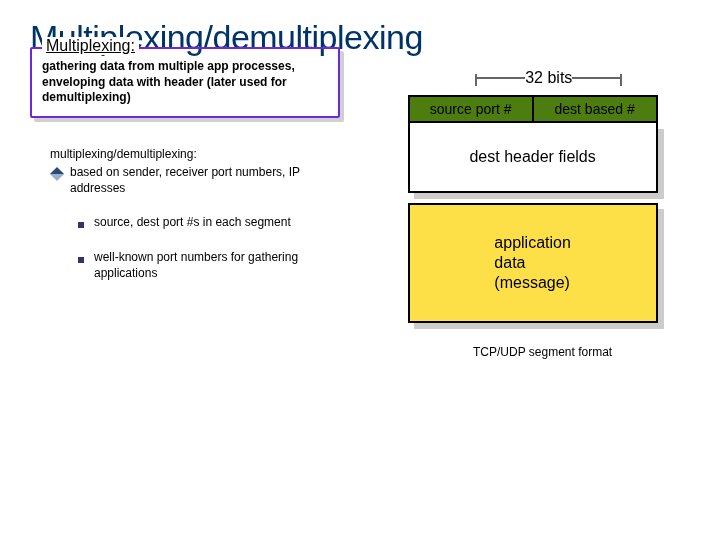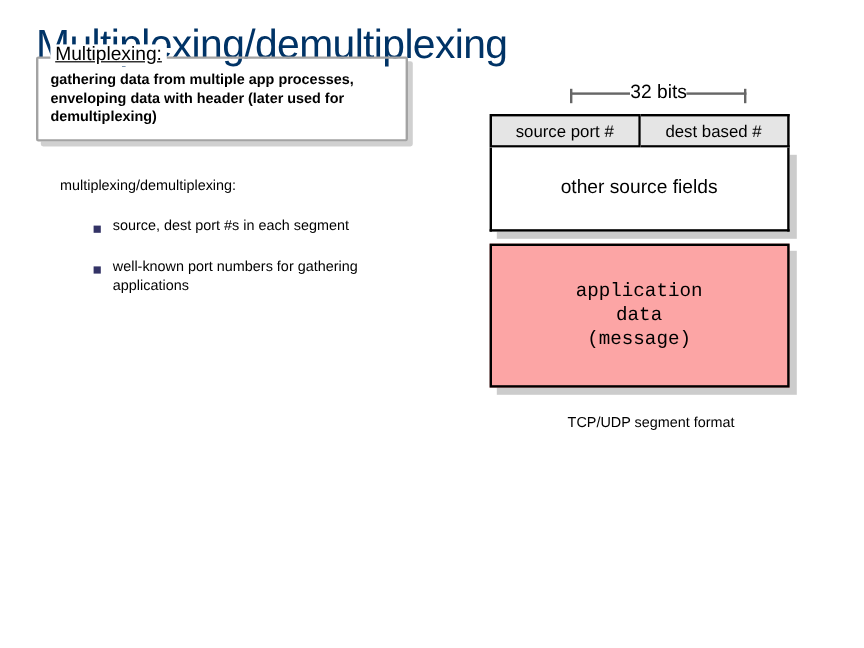--- a/index.html
+++ b/index.html
@@ -2,21 +2,21 @@
 <html><head>
 <meta charset="utf-8">
 <style>
   * { box-sizing: border-box; margin: 0; padding: 0; }
   html, body { width: 720px; height: 540px; background: #fff; font-family: "Comic Sans MS", "Trebuchet MS", sans-serif; color: #000; }
   .slide { position: relative; width: 720px; height: 540px; padding: 18px 30px; }
   .title { font-size: 34px; color: #003366; font-weight: 400; margin-bottom: -6px; letter-spacing: -0.5px; }
   .columns { display: flex; gap: 30px; }
   .left { flex: 1 1 52%; }
   .right { flex: 1 1 48%; padding-top: 18px; font-family: "Comic Sans MS", cursive, sans-serif; }
-  .mx-box { border: 2px solid #a3a3a3; border-radius: 2px; padding: 10px 10px 10px 10px; position: relative; margin-top: -4px; width: 310px; box-shadow: 4px 4px 0 rgba(150,150,150,0.45); }
+  .mx-box { border: 2px solid #6d28d9; border-radius: 2px; padding: 10px 10px 10px 10px; position: relative; margin-top: -4px; width: 310px; box-shadow: 4px 4px 0 rgba(150,150,150,0.45); }
   .mx-legend { position: absolute; top: -12px; left: 10px; background: #fff; padding: 0 4px; font-weight: 400; font-size: 16px; text-decoration: underline; }
   .mx-body { font-size: 12px; line-height: 1.3; font-weight: bold; }
   .list-block { margin-top: 28px; margin-left: 20px; font-family: "Trebuchet MS", Arial, sans-serif; font-size: 12px; line-height: 1.35; }
   .list1 { margin-top: 2px; }
   .bullet-line { display: flex; align-items: flex-start; gap: 8px; margin-left: 2px; }
   .bullet-shape { width: 10px; height: 10px; margin-top: 5px; transform: rotate(45deg); background: linear-gradient(135deg, #2a4a7a 0 50%, #9ab0cc 50% 100%); flex: 0 0 auto; }
   .sublist { margin-left: 28px; }
   .sub-line { display: flex; align-items: flex-start; gap: 10px; margin-top: 18px; }
   .sub-marker { width: 6px; height: 6px; background: #336; margin-top: 8px; flex: 0 0 auto; }
   
@@ -25,48 +25,52 @@
   .bits-line { height: 0; border-top: 2px solid #666; flex: 0 0 50px; position: relative; }
   .bits-line::before, .bits-line::after { content: ""; position: absolute; top: -5px; width: 2px; height: 12px; background: #666; }
   .bits-line.left-end::before { left: 0; }
   .bits-line.left-end::after { display: none; }
   .bits-line.right-end::after { right: 0; }
   .bits-line.right-end::before { display: none; }
   .bits-line.arrow-left::before { content: ""; left: -1px; top: -4px; width: 0; height: 0; border: 5px solid transparent; border-right-color: #666; background: none; }
   .bits-line.arrow-right::after { content: ""; right: -1px; top: -4px; width: 0; height: 0; border: 5px solid transparent; border-left-color: #666; background: none; }
   .seg-wrap { position: relative; margin: 8px 0 0 20px; width: 250px; }
   .port-row { display: flex; height: 28px; position: relative; z-index: 1; }
-  .port-cell { flex: 1; border: 2px solid #000; background: #e5e5e5; display: flex; align-items: center; justify-content: center; font-size: 14px; }
+  .port-cell { flex: 1; border: 2px solid #000; background: #4d7c0f; display: flex; align-items: center; justify-content: center; font-size: 14px; }
   .port-cell + .port-cell { border-left: 0; }
   .other-row { position: relative; height: 70px; z-index: 1; }
   .other-row .shadow { position: absolute; top: 6px; left: 6px; width: 100%; height: 100%; background: #ccc; }
   .other-row .cell { position: absolute; inset: 0; border: 2px solid #000; border-top: 0; background: #fff; display: flex; align-items: center; justify-content: center; font-size: 16px; text-align: center; }
   .sep { height: 10px; }
   .data-row { position: relative; height: 120px; z-index: 1; }
   .data-row .shadow { position: absolute; top: 6px; left: 6px; width: 100%; height: 100%; background: #ccc; }
-  .data-row .cell { position: absolute; inset: 0; border: 2px solid #000; background: #fca5a5; display: flex; align-items: center; justify-content: center; font-size: 16px; text-align: center; line-height: 1.25; font-family: Liberation Mono, monospace; }
+  .data-row .cell { position: absolute; inset: 0; border: 2px solid #000; background: #fde047; display: flex; align-items: center; justify-content: center; font-size: 16px; text-align: left; line-height: 1.25; }
   .caption { text-align: center; font-size: 12px; margin: 22px 0 0 20px; width: 270px; }
 </style>
 </head>
 <body>
 
 <div class="slide">
   <div class="title">Multiplexing/demultiplexing</div>
 
   <div class="columns">
 
     <div class="left">
       <div class="mx-box">
         <span class="mx-legend">Multiplexing:</span>
         <div class="mx-body">gathering data from multiple app processes, enveloping data with header (later used for demultiplexing)</div>
       </div>
 
       <div class="list-block">
         <div>multiplexing/demultiplexing:</div>
         <div class="list1">
+          <div class="bullet-line">
+            <span class="bullet-shape"></span>
+            <span>based on sender, receiver port numbers, IP addresses</span>
+          </div>
           <div class="sublist">
             <div class="sub-line">
               <span class="sub-marker"></span>
               <span>source, dest port #s in each segment</span>
             </div>
             <div class="sub-line">
               <span class="sub-marker"></span>
               <span>well-known port numbers for gathering applications</span>
             </div>
           </div>
@@ -81,21 +85,21 @@
         <span class="bits-line right-end arrow-left"></span>
       </div>
 
       <div class="seg-wrap">
         <div class="port-row">
           <div class="port-cell">source port #</div>
           <div class="port-cell">dest based #</div>
         </div>
         <div class="other-row">
           <div class="shadow"></div>
-          <div class="cell">other source fields</div>
+          <div class="cell">dest header fields</div>
         </div>
         <div class="sep"></div>
         <div class="data-row">
           <div class="shadow"></div>
           <div class="cell" style="white-space:pre-line;">application
 data
 (message)</div>
         </div>
       </div>
 

